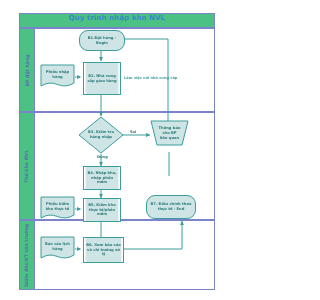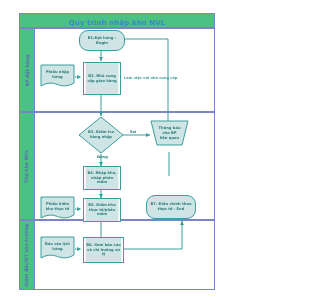--- a/index.html
+++ b/index.html
@@ -18,21 +18,21 @@
     background:#ffffff;
     box-sizing:border-box;
   }
 
   
   .title-band{
     position:absolute;left:19px;top:13px;width:196px;height:15px;
     background:#4cc184;
     border:1px solid #7b84c8;
     box-sizing:border-box;
-    display:flex;align-items:flex-end;justify-content:center;
+    display:flex;align-items:flex-start;justify-content:center;
   }
   .title-text{
     font-size:7px;font-weight:bold;color:#3a86c8;letter-spacing:.1px;
     white-space:nowrap;
   }
 
   
   .lane-head{
     position:absolute;left:19px;width:16px;
     background:#4cc184;

